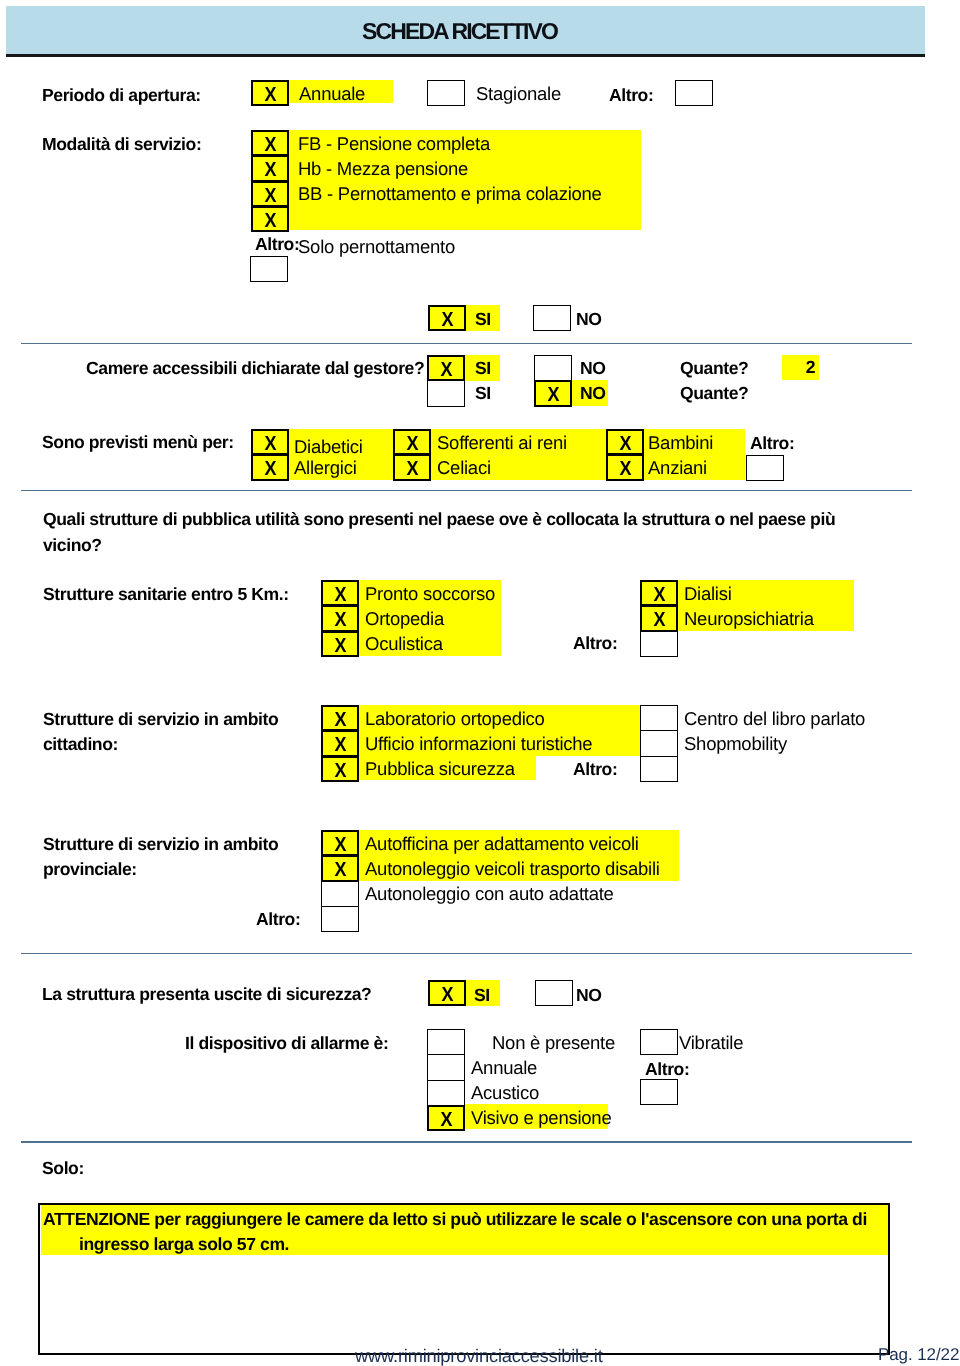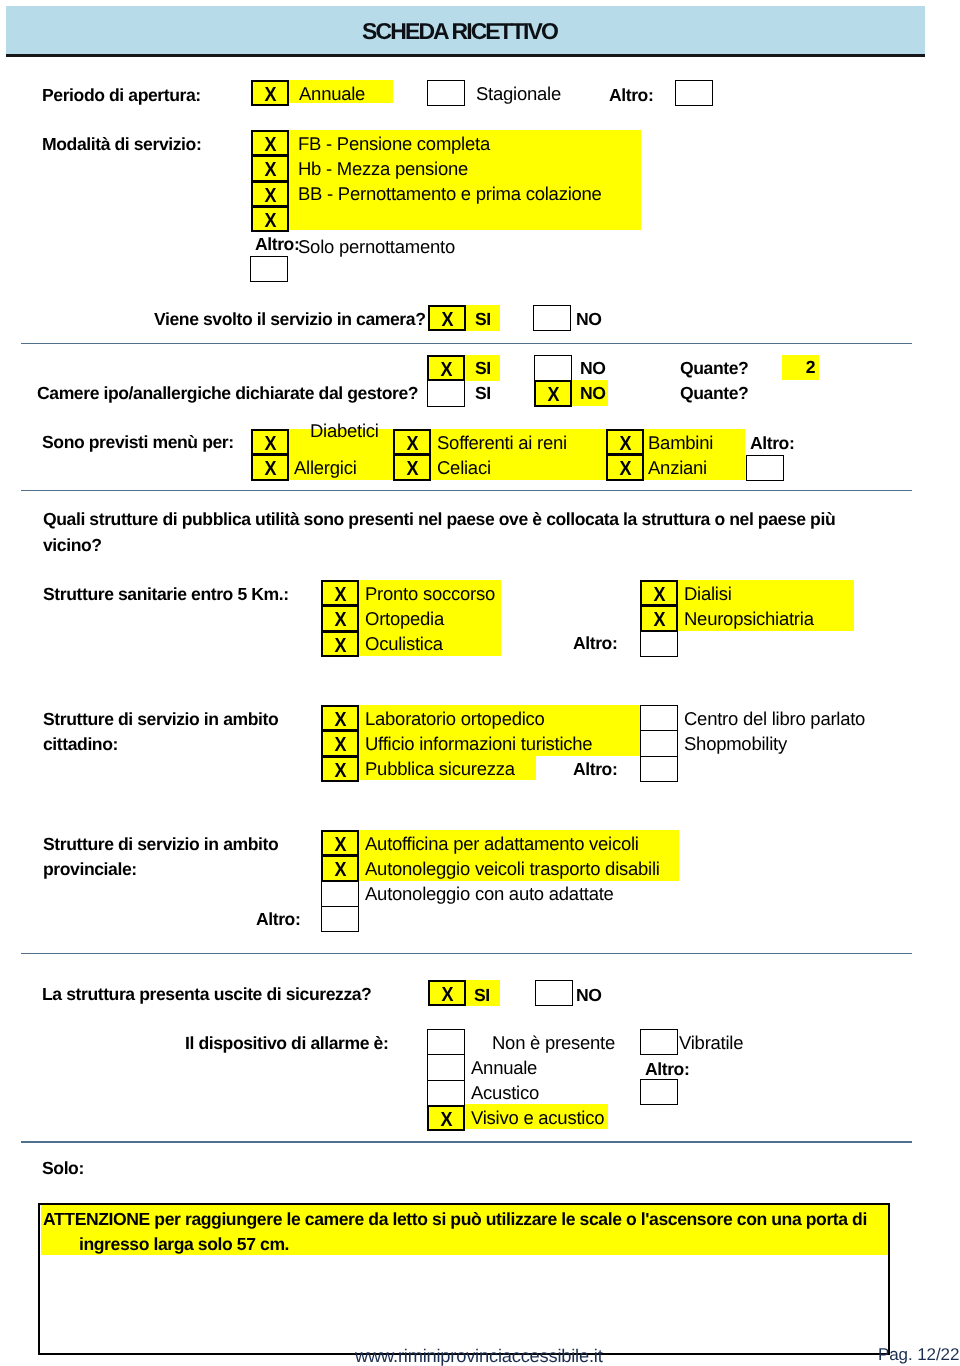--- a/index.html
+++ b/index.html
@@ -68,32 +68,31 @@
         <span class="xmark">X</span>
       </div>
   </div>
   <div class="abs txt" style="left:298px;top:133px;">FB - Pensione completa</div>
   <div class="abs txt" style="left:298px;top:158px;">Hb - Mezza pensione</div>
   <div class="abs txt" style="left:298px;top:183px;">BB - Pernottamento e prima colazione</div>
   <div class="abs txt" style="left:298px;top:208px;margin-top:28px;">Solo pernottamento</div>
   <div class="abs lbl" style="left:255px;top:233px;">Altro:</div>
   <div class="abs cb off" style="left:250px;top:256px;"></div>
 
-  <div class="abs lbl" style="left:154px;top:308px;">Viene svolto il servizio in camera?</div>
   <div class="abs hl" style="left:465px;top:305px;width:35px;height:26px;"></div>
   <div class="abs cb on" style="left:428px;top:305px;">
       <span class="xmark">X</span>
     </div>
   <div class="abs lbl" style="left:475px;top:308px;">SI</div>
   <div class="abs cb off" style="left:533px;top:305px;"></div>
   <div class="abs lbl" style="left:576px;top:308px;">NO</div>
 
   <div class="abs rule" style="top:342.5px;"></div>
 
-  <div class="abs lbl" style="left:37px;top:382px;">Camere ipo/anallergiche dichiarate dal gestore?</div>
+  <div class="abs lbl" style="left:86px;top:357px;">Camere accessibili dichiarate dal gestore?</div>
   <div class="abs hl" style="left:465px;top:355px;width:35px;height:26px;"></div>
   <div class="abs cbgroup" style="left:427px;top:355px;">
     <div class="cb on">
         <span class="xmark">X</span>
       </div>
     <div class="cb off"></div>
   </div>
   <div class="abs lbl" style="left:475px;top:357px;">SI</div>
   <div class="abs lbl" style="left:475px;top:382px;">SI</div>
   <div class="abs hl" style="left:570px;top:380px;width:38px;height:26px;"></div>
@@ -112,21 +111,21 @@
   <div class="abs lbl" style="left:42px;top:431px;">Sono previsti menù per:</div>
   <div class="abs hl" style="left:288px;top:429px;width:457px;height:51px;"></div>
   <div class="abs cbgroup" style="left:251px;top:429px;">
     <div class="cb on">
         <span class="xmark">X</span>
       </div>
     <div class="cb on">
         <span class="xmark">X</span>
       </div>
   </div>
-  <div class="abs txt" style="left:294px;top:420px;margin-left:16px;">Diabetici</div>
+  <div class="abs txt" style="left:294px;top:436px;">Diabetici</div>
   <div class="abs txt" style="left:294px;top:457px;">Allergici</div>
   <div class="abs cbgroup" style="left:393px;top:429px;">
     <div class="cb on">
         <span class="xmark">X</span>
       </div>
     <div class="cb on">
         <span class="xmark">X</span>
       </div>
   </div>
   <div class="abs txt" style="left:437px;top:432px;">Sofferenti ai reni</div>
@@ -241,21 +240,21 @@
     <div class="cb off"></div>
     <div class="cb off"></div>
     <div class="cb off"></div>
     <div class="cb on">
         <span class="xmark">X</span>
       </div>
   </div>
   <div class="abs txt" style="left:471px;top:1032px;margin-left:21px;">Non è presente</div>
   <div class="abs txt" style="left:471px;top:1057px;">Annuale</div>
   <div class="abs txt" style="left:471px;top:1082px;">Acustico</div>
-  <div class="abs txt" style="left:471px;top:1107px;">Visivo e acustico</div>
+  <div class="abs txt" style="left:471px;top:1107px;">Visivo e pensione</div>
   <div class="abs cb off" style="left:640px;top:1029px;"></div>
   <div class="abs txt" style="left:679px;top:1032px;">Vibratile</div>
   <div class="abs lbl" style="left:645px;top:1058px;">Altro:</div>
   <div class="abs cb off" style="left:640px;top:1079px;"></div>
 
   <div class="abs rule" style="top:1141px;"></div>
 
   <div class="abs lbl" style="left:42px;top:1157px;">Solo:</div>
   <div class="abs notebox" style="left:38px;top:1203px;width:852px;height:152px;"></div>
   <div class="abs hl" style="left:41px;top:1205px;width:847px;height:50px;"></div>

